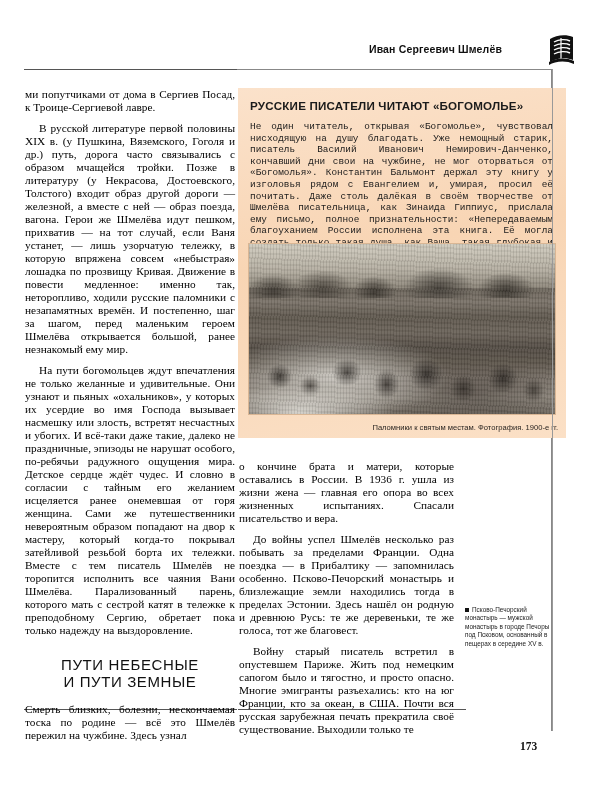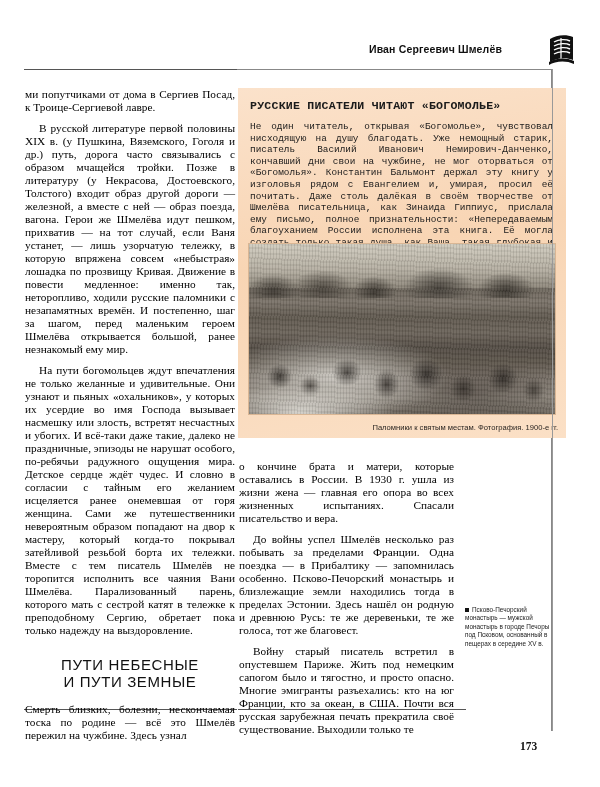--- a/index.html
+++ b/index.html
@@ -138,21 +138,21 @@
     width: 328px;
     height: 350px;
     background: #fadcc0;
     background-image: linear-gradient(170deg, #fbe2cb 0%, #f8d5b4 45%, #fbe0c6 100%);
   }
   .sidebox-title {
     position: absolute;
     left: 12px;
     top: 11px;
     right: 10px;
-    font-family: Liberation Mono, monospace;
+    font-family: Liberation Sans, sans-serif;
     font-size: 11.6px;
     font-weight: bold;
     letter-spacing: 0.2px;
     color: #1b1b1b;
   }
   .sidebox-text {
     position: absolute;
     left: 12px;
     top: 33px;
     width: 303px;
@@ -331,21 +331,21 @@
       <div class="photo-sky"></div>
       <div class="photo-trees"></div>
       <div class="photo-crowd"></div>
       <div class="photo-ground"></div>
       <div class="photo-grain"></div>
     </div>
   </div>
   <div class="photo-caption">Паломники к святым местам. Фотография. 1900-е гг.</div>
 
   <div class="col-right-lower">
-    <p class="body noindent">о кончине брата и матери, которые оставались в России. В 1930 г. ушла из жизни жена — главная его опора во всех жизненных испытаниях. Спасали писательство и вера.</p>
+    <p class="body noindent">о кончине брата и матери, которые оставались в России. В 1936 г. ушла из жизни жена — главная его опора во всех жизненных испытаниях. Спасали писательство и вера.</p>
     <p class="body">До войны успел Шмелёв несколько раз побывать за пределами Франции. Одна поездка — в Прибалтику — запомнилась особенно. Псково-Печорский монастырь и близлежащие земли находились тогда в пределах Эстонии. Здесь нашёл он родную и древнюю Русь: те же деревеньки, те же голоса, тот же благовест.</p>
     <p class="body">Войну старый писатель встретил в опустевшем Париже. Жить под немецким сапогом было и тягостно, и просто опасно. Многие эмигранты разъехались: кто на юг Франции, кто за океан, в США. Почти вся русская зарубежная печать прекратила своё существование. Выходили только те</p>
   </div>
 
   <div class="margin-note">
     <span class="bullet"></span><span>Псково-Печорский монастырь — мужской монастырь в городе Печоры под Псковом, основанный в пещерах в середине XV в.</span>
   </div>
 
   <div class="rule-margin-vert"></div>
 

